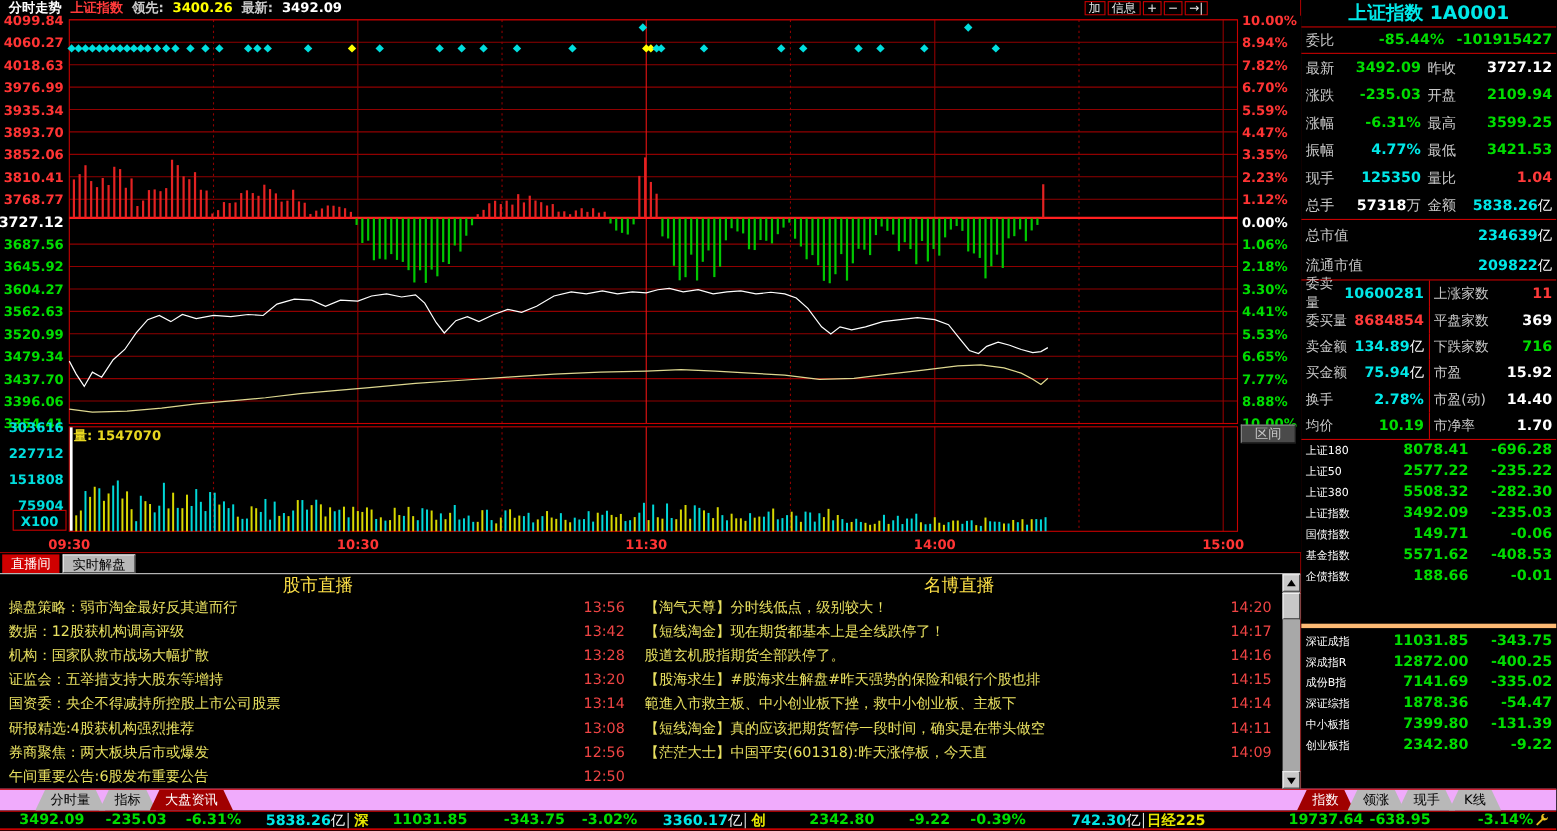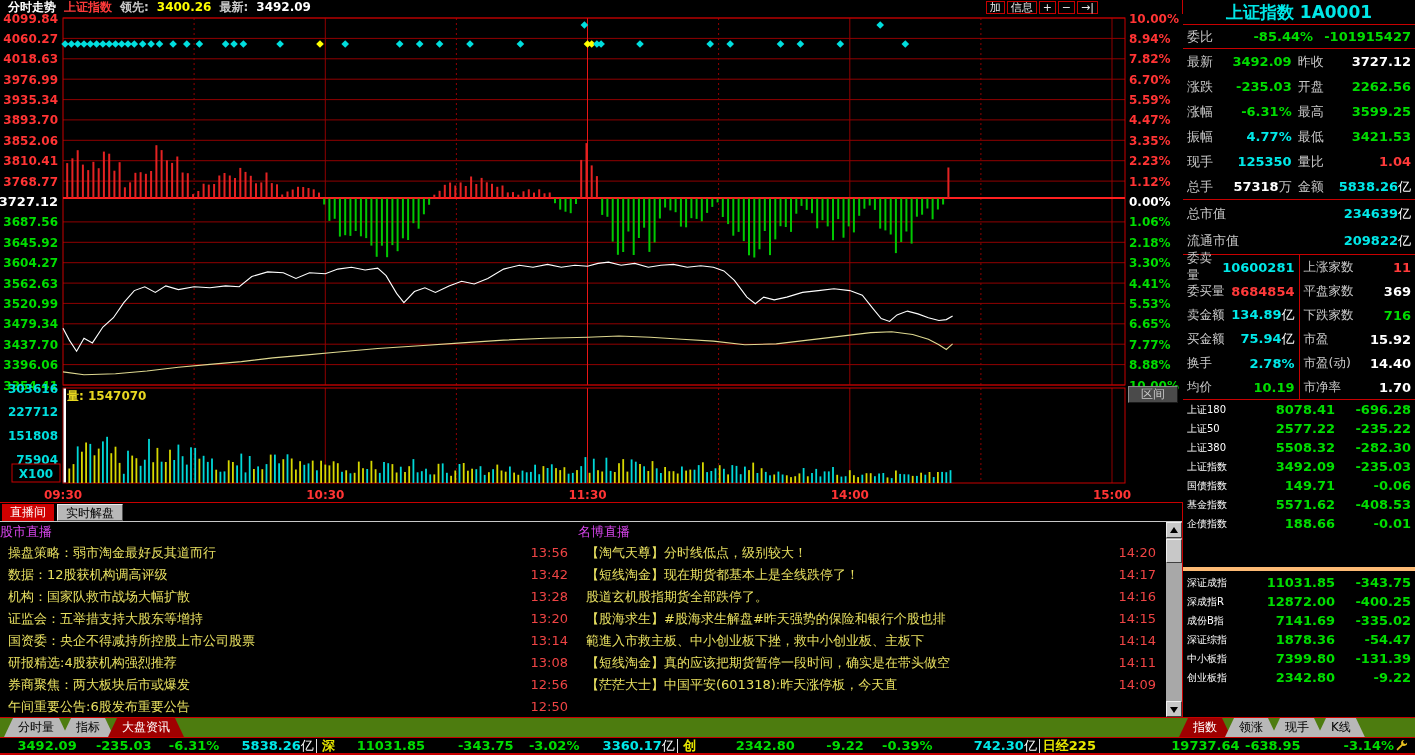--- a/index.html
+++ b/index.html
@@ -23,21 +23,21 @@
 
   .live-tabs { height:18px; display:flex; align-items:flex-end; gap:3px; padding-left:2px; background:#000; }
   .lt { font-size:12px; height:17px; line-height:16px; padding:0 8px; white-space:nowrap; }
   .lt.active { background:#d00000; color:#fff; }
   .lt.normal { background:#b8b8b8; color:#000; border:1px solid; border-color:#ececec #505050 #505050 #ececec; }
 
   .news { height:196px; border-top:1px solid #c8c8c8; display:flex; background:#000; }
   .news-col { display:flex; flex-direction:column; }
   .news-col.left  { width:578px; }
   .news-col.right { width:588px; }
-  .news-head { height:20px; line-height:20px; text-align:left; color:#d946ef; font-size:13px; }
+  .news-head { height:20px; line-height:20px; text-align:center; color:#fde047; font-size:16px; }
   .news-row { height:22px; line-height:22px; display:flex; font-size:13px; padding:0 10px 0 8px; }
   .news-title { flex:1; color:#e8e060; white-space:nowrap; overflow:hidden; }
   .news-time { color:#ef4444; margin-left:8px; }
   .scrollbar { width:16px; background:#a8a8a8; position:relative; }
   .sb-btn { height:16px; background:#c8c8c8; border:1px solid; border-color:#efefef #404040 #404040 #efefef;
             position:relative; }
   .sb-btn.up::after, .sb-btn.down::after { content:""; position:absolute; left:3px; border:4px solid transparent; }
   .sb-btn.up::after   { top:4px;  border-bottom:6px solid #000; border-top:none; }
   .sb-btn.down::after { top:5px;  border-top:6px solid #000; border-bottom:none; }
   .sb-btn.down { position:absolute; bottom:0; left:0; width:16px; }
@@ -65,21 +65,21 @@
   .rp-irow { display:flex; height:19px; align-items:center; padding:0 4px; }
   .rp-ilabel { color:#ffffff; width:72px; font-size:10px; white-space:nowrap; }
   .rp-iv { font-weight:bold; color:#00dd00; text-align:right; }
   .rp-iv.v1 { flex:1; }
   .rp-iv.v2 { width:76px; }
   .rp-spacer { height:34px; }
   #rp-sz { border-top:4px solid #fdba74; padding-top:2px; }
   .rp-fill { flex:1; }
 
   
-  .bottom-tabs { height:20px; border-top:1px solid #c80000; display:flex; align-items:center; background:#4d7c0f; }
+  .bottom-tabs { height:20px; border-top:1px solid #c80000; display:flex; align-items:center; background:#f0abfc;padding-left:28px; }
   .bt-left { display:flex; padding-left:10px; }
   .bt-right { margin-left:auto; width:230px; display:flex; }
   .tab-trap { height:19px; line-height:19px; font-size:12px; padding:0 14px; color:#000;
               background:#b8b8b8; clip-path:polygon(9px 0, calc(100% - 9px) 0, 100% 100%, 0 100%);
               margin-left:-6px; white-space:nowrap; }
   .tab-trap.active { background:#a00000; color:#fff; }
   .status-bar { height:18px; border-top:1px solid #c80000; border-bottom:2px solid #c80000;
                 display:flex; align-items:center; font-size:13px; font-weight:bold; background:#000; }
   .sb-cell { text-align:right; white-space:nowrap; }
   .sb-glabel { color:#e8e800; text-align:center; white-space:nowrap; }
@@ -722,21 +722,21 @@
           <div class="rp-row">
             <span class="rp-lab" style="width: 38px;">最新</span>
             <span class="rp-val" style="color: rgb(0, 221, 0); flex: 1 1 0%;">3492.09</span>
             <span class="rp-lab" style="width: 40px; margin-left: 6px;">昨收</span>
             <span class="rp-val" style="color: rgb(255, 255, 255); flex: 1.1 1 0%;">3727.12</span>
           </div>
           <div class="rp-row">
             <span class="rp-lab" style="width: 38px;">涨跌</span>
             <span class="rp-val" style="color: rgb(0, 221, 0); flex: 1 1 0%;">-235.03</span>
             <span class="rp-lab" style="width: 40px; margin-left: 6px;">开盘</span>
-            <span class="rp-val" style="color: rgb(0, 221, 0); flex: 1.1 1 0%;">2262.56</span>
+            <span class="rp-val" style="color: rgb(0, 221, 0); flex: 1.1 1 0%;">2109.94</span>
           </div>
           <div class="rp-row">
             <span class="rp-lab" style="width: 38px;">涨幅</span>
             <span class="rp-val" style="color: rgb(0, 221, 0); flex: 1 1 0%;">-6.31%</span>
             <span class="rp-lab" style="width: 40px; margin-left: 6px;">最高</span>
             <span class="rp-val" style="color: rgb(0, 221, 0); flex: 1.1 1 0%;">3599.25</span>
           </div>
           <div class="rp-row">
             <span class="rp-lab" style="width: 38px;">振幅</span>
             <span class="rp-val" style="color: rgb(0, 232, 232); flex: 1 1 0%;">4.77%</span>

